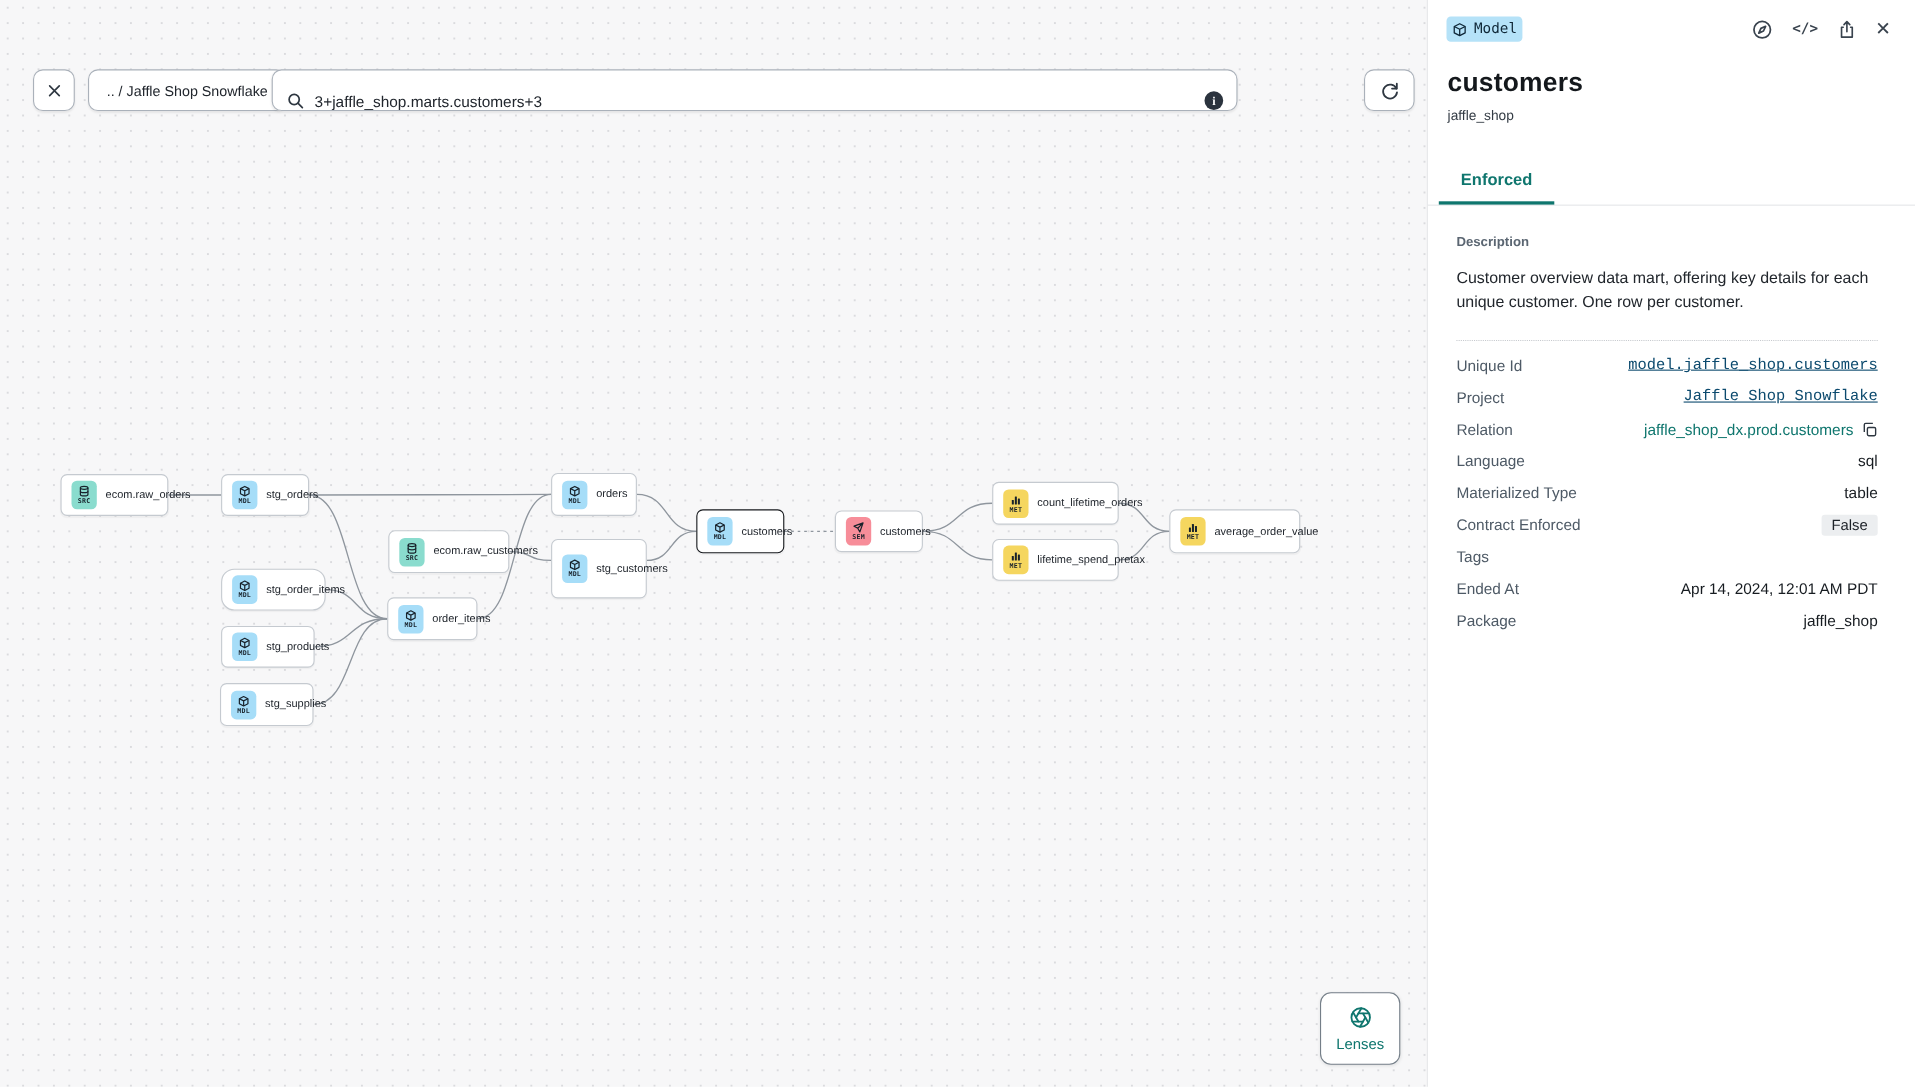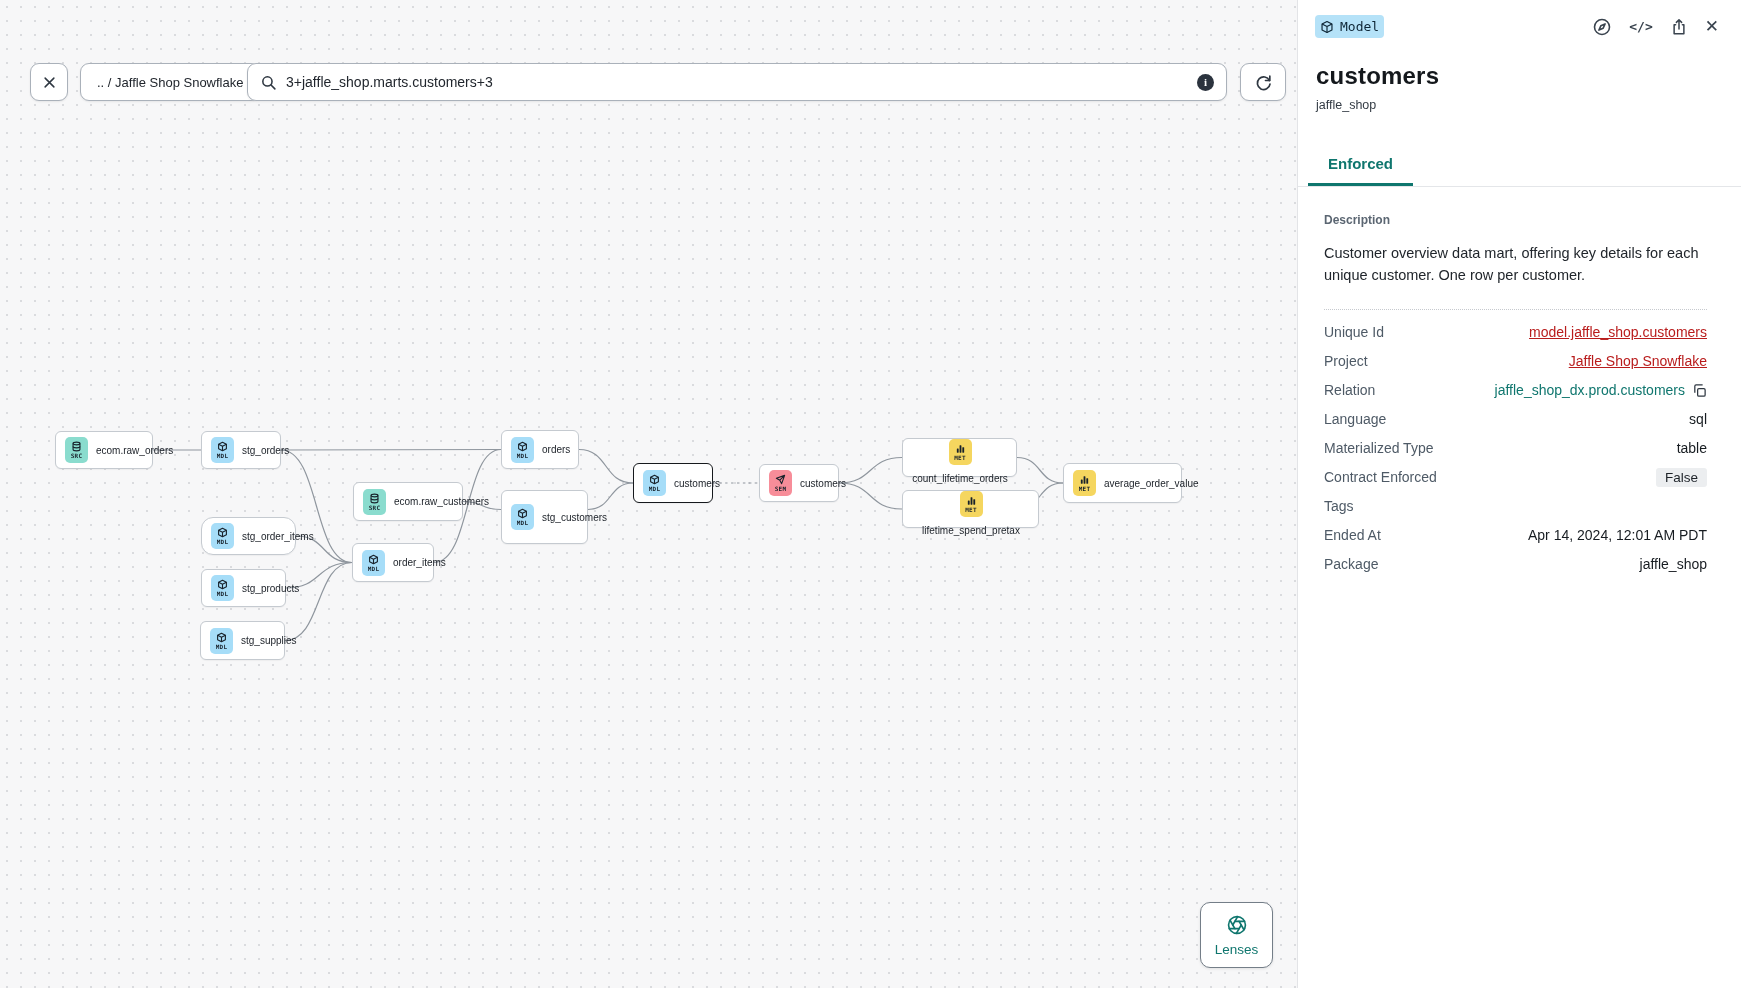--- a/index.html
+++ b/index.html
@@ -13,21 +13,21 @@
     background-size:14px 14px; }
   #edges { position:absolute; left:0; top:0; width:1297px; height:988px; pointer-events:none; }
   #edges path { fill:none; stroke:#8f969e; stroke-width:1.2; }
   #edges path.dashed { stroke-dasharray:2.5 3.5; }
 
   
   .tb { position:absolute; background:#fff; border:1px solid #aab1ba; border-radius:9px;
     box-shadow:0 1px 2px rgba(20,25,30,.08); display:flex; align-items:center;margin-top:44px; }
   .tb-close { left:30px; top:19px; width:38px; height:38px; justify-content:center; cursor:pointer; }
   .tb-crumb { left:80px; top:19px; height:38px; padding:0 16px; font-size:13px; color:#21262d; cursor:pointer; }
-  .tb-search { left:247px; top:19px; width:980px; height:38px; padding:0 12px; gap:9px; }
+  .tb-search { left:247px; top:19px; width:878px; height:38px; padding:0 12px; gap:9px;align-items:flex-end; }
   .tb-search input { border:none; outline:none; flex:1; font-size:14px; color:#21262d;
     font-family:"Liberation Sans",sans-serif; background:transparent; }
   .tb-refresh { left:1240px; top:19px; width:46px; height:38px; justify-content:center; cursor:pointer; }
   .icon-dark { color:#2e3741; display:inline-flex; }
   .info-dot { width:17px; height:17px; border-radius:50%; background:#2b333e; color:#fff;
     font-size:11px; font-weight:bold; font-family:"Liberation Serif",serif;
     display:flex; align-items:center; justify-content:center; flex:none; }
 
   
   .node { position:absolute; background:#fff; border:1px solid #c5cad0; border-radius:6px;
@@ -71,21 +71,21 @@
     color:#0f766e; border-bottom:3px solid #0f766e; cursor:pointer; }
 
   .panel-body { padding:26px 34px 0 26px; }
   .desc-label { font-size:12px; font-weight:bold; color:#5b6672; margin-bottom:15px; }
   .desc-text { font-size:14.5px; line-height:1.55; color:#21262c; margin-bottom:22px; }
   .dotted-div { border-bottom:1px dotted #c6c9ce; margin-bottom:8px; }
 
   .field-row { display:flex; align-items:center; justify-content:space-between;
     min-height:29px; padding:4px 0; font-size:14px; }
   .field-label { color:#4e5a66; }
-  .v-link { color:#b91c1c; text-decoration:underline; cursor:pointer; }
+  .v-link { color:#0c4a6e; text-decoration:underline; cursor:pointer;font-family:Liberation Mono, monospace; }
   .v-copy { color:#0f766e; display:inline-flex; align-items:center; gap:7px; }
   .v-copy svg { color:#2e3741; cursor:pointer; }
   .v-text { color:#171c21; }
   .v-badge { background:#eceef0; color:#1d2228; border-radius:3px; padding:2px 9px; font-size:13.5px; }
   .v-pill { background:#d5f1de; color:#1e7a3e; border:1px solid #bfe8cc; border-radius:999px;
     padding:5px 16px; font-size:14px; }
 </style>
 </head>
 <body>
 
@@ -212,32 +212,32 @@
       </div>
       <div class="node" style="left: 759px; top: 464px; width: 80px; height: 38px;">
         <span class="node-badge" style="background: rgb(247, 141, 153);">
           <svg viewBox="0 0 24 24" fill="none" stroke="currentColor" stroke-width="2.4" stroke-linejoin="round">
             <path d="M21 3L10.5 13.5M21 3l-6.5 18-4-7.5L3 9.5z"></path>
           </svg>
           <span class="t">SEM</span>
         </span>
         <span class="node-label">customers</span>
       </div>
-      <div class="node" style="left: 902px; top: 438px; width: 115px; height: 39px; flex-direction: column;">
+      <div class="node" style="left: 902px; top: 438px; width: 115px; height: 39px;">
         <span class="node-badge" style="background: rgb(245, 214, 95);">
           <svg viewBox="0 0 24 24" fill="currentColor">
             <rect x="4" y="12" width="4" height="9" rx="1"></rect>
             <rect x="10" y="5" width="4" height="16" rx="1"></rect>
             <rect x="16" y="9" width="4" height="12" rx="1"></rect>
           </svg>
           <span class="t">MET</span>
         </span>
         <span class="node-label">count_lifetime_orders</span>
       </div>
-      <div class="node" style="left: 902px; top: 490px; width: 137px; height: 38px; flex-direction: column;">
+      <div class="node" style="left: 902px; top: 490px; width: 115px; height: 38px;">
         <span class="node-badge" style="background: rgb(245, 214, 95);">
           <svg viewBox="0 0 24 24" fill="currentColor">
             <rect x="4" y="12" width="4" height="9" rx="1"></rect>
             <rect x="10" y="5" width="4" height="16" rx="1"></rect>
             <rect x="16" y="9" width="4" height="12" rx="1"></rect>
           </svg>
           <span class="t">MET</span>
         </span>
         <span class="node-label">lifetime_spend_pretax</span>
       </div>

